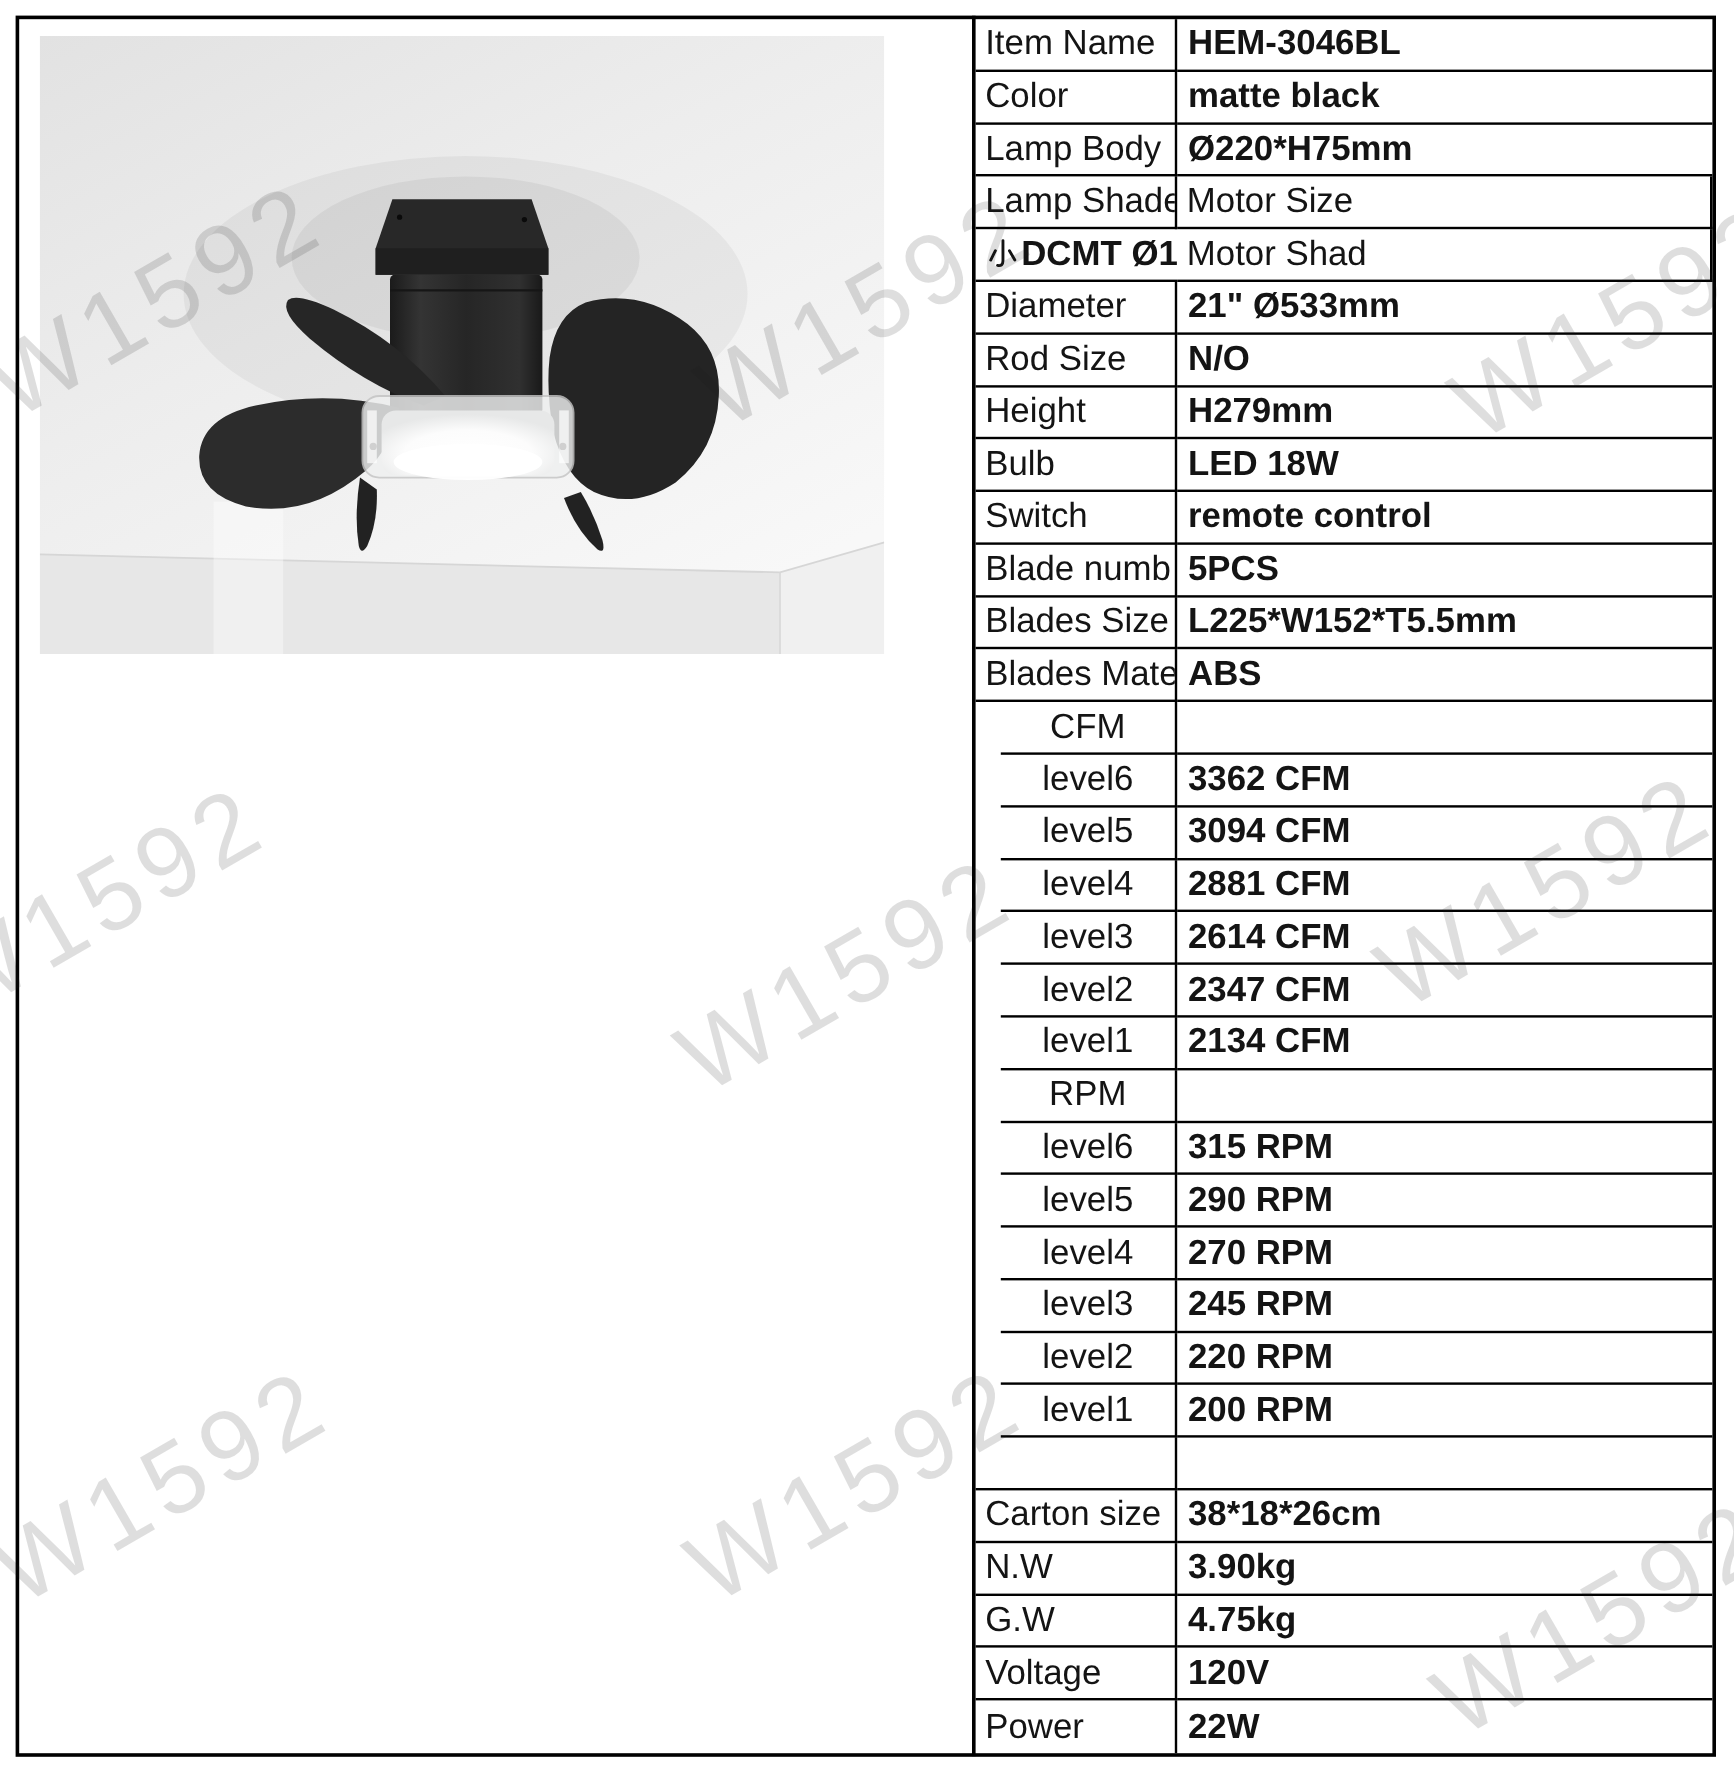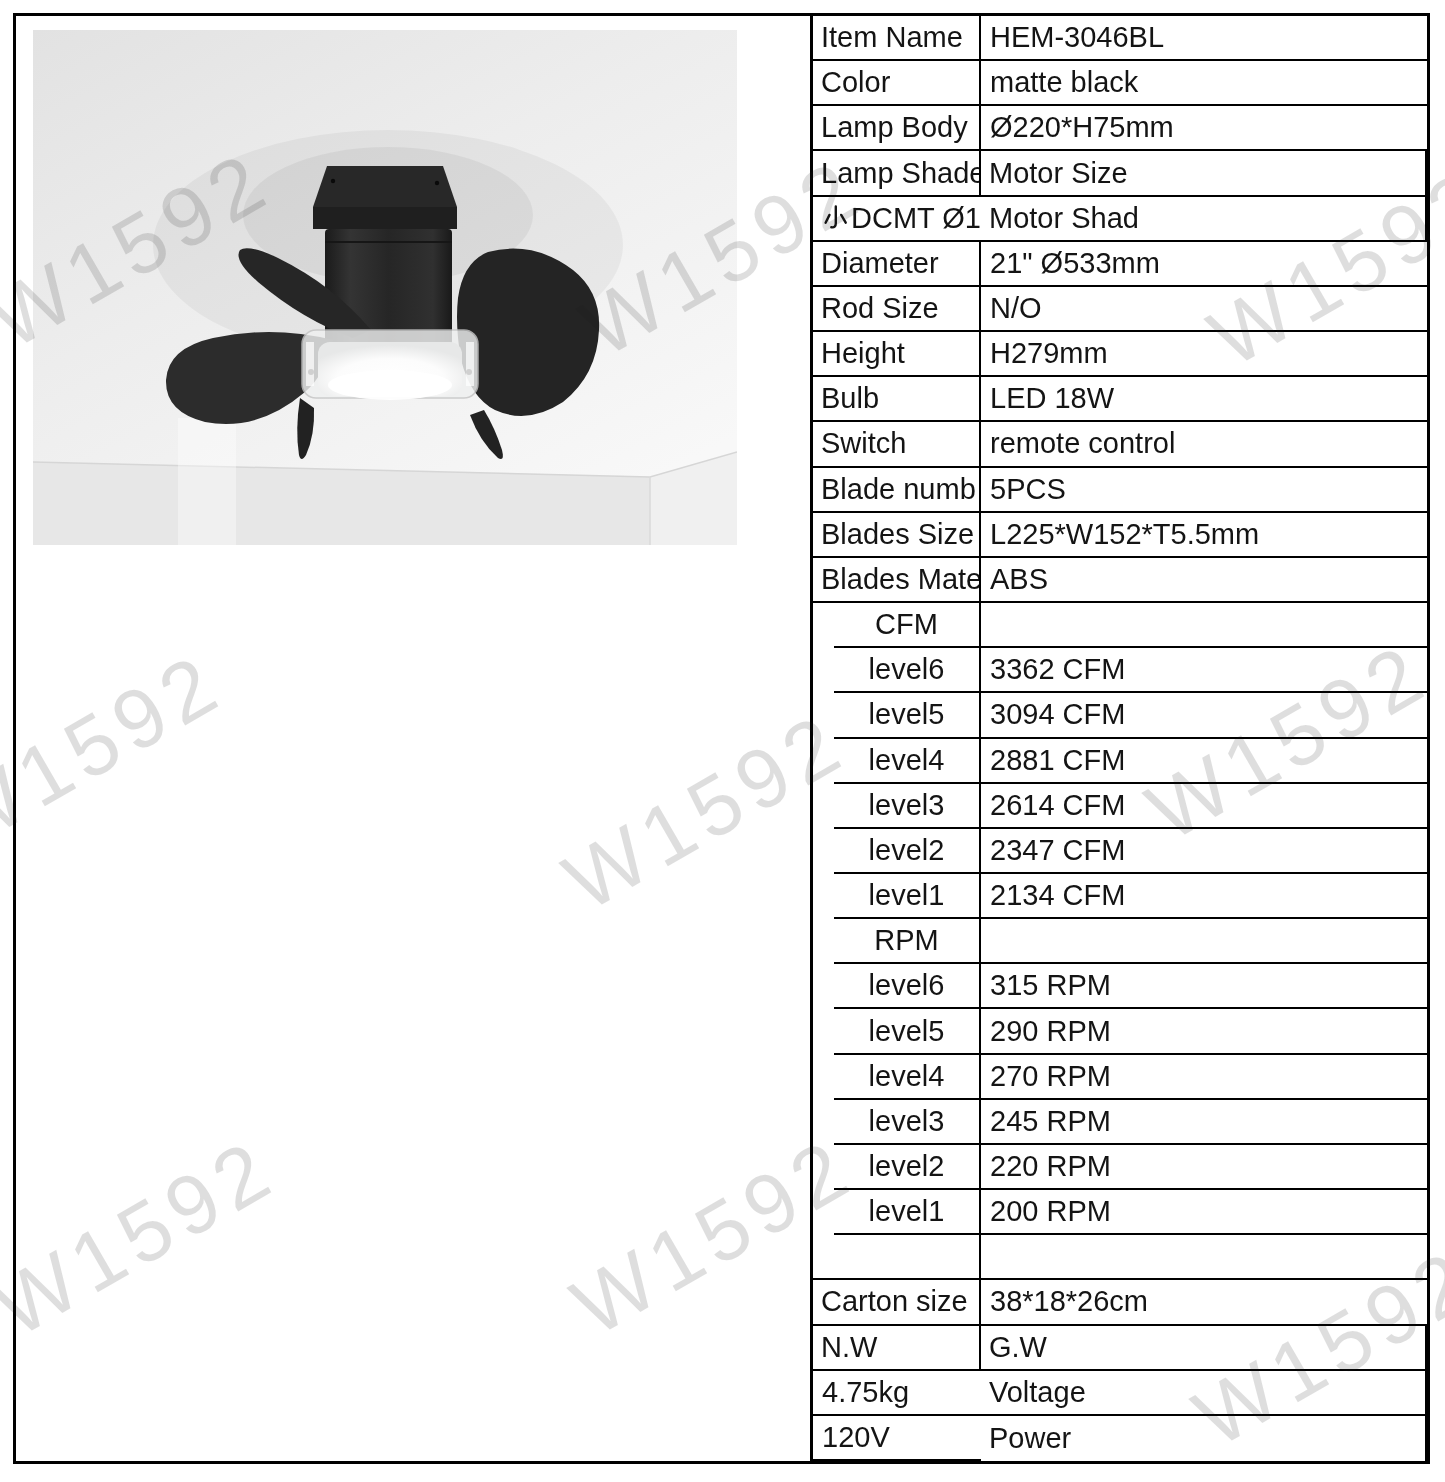--- a/index.html
+++ b/index.html
@@ -29,21 +29,21 @@
     border:3px solid #000;box-sizing:border-box;background:#fff;
     display:grid;grid-template-columns:168px 1fr;grid-auto-rows:1fr;
   }
   .cell{
     border-bottom:2px solid #000;box-sizing:border-box;
     display:flex;align-items:center;
     font-size:29px;line-height:1;color:#141414;
     white-space:nowrap;overflow:hidden;
   }
   .cell.label{border-right:2px solid #000;padding:0 2px 0 8px;}
-  .cell.value{padding:0 4px 0 9px;}
+  .cell.value{padding:0 4px 0 9px;font-weight:bold;}
   .cell.center{justify-content:center;padding:0 2px;margin-left:21px;}
   .cell.last{border-bottom:none;}
 
   .xiao-wrap{display:inline-flex;align-items:center;margin:0 2px 0 0;}
   .xiao-wrap svg{width:27px;height:31px;display:block;}
 
   
   .watermark-layer{position:absolute;inset:0;pointer-events:none;z-index:40;}
   .wm{
     position:absolute;
@@ -176,25 +176,27 @@
       <div class="cell value">245 RPM</div>
       <div class="cell label center">level2</div>
       <div class="cell value">220 RPM</div>
       <div class="cell label center">level1</div>
       <div class="cell value">200 RPM</div>
       <div class="cell label"></div>
       <div class="cell value"></div>
       <div class="cell label">Carton size</div>
       <div class="cell value">38*18*26cm</div>
       <div class="cell label">N.W</div>
+      <div class="cell value">3.90kg</div>
       <div class="cell label">G.W</div>
       <div class="cell value">4.75kg</div>
       <div class="cell label">Voltage</div>
       <div class="cell value">120V</div>
       <div class="cell label last">Power</div>
+      <div class="cell value last">22W</div>
     </div>
 
   <div class="watermark-layer" id="wmLayer">
       <span class="wm" style="left: 130px; top: 250px; transform: translate(-50%, -50%) rotate(-30deg);">W1592</span>
       <span class="wm" style="left: 722px; top: 258px; transform: translate(-50%, -50%) rotate(-30deg);">W1592</span>
       <span class="wm" style="left: 1350px; top: 268px; transform: translate(-50%, -50%) rotate(-30deg);">W1592</span>
       <span class="wm" style="left: 82px; top: 752px; transform: translate(-50%, -50%) rotate(-30deg);">W1592</span>
       <span class="wm" style="left: 705px; top: 812px; transform: translate(-50%, -50%) rotate(-30deg);">W1592</span>
       <span class="wm" style="left: 1288px; top: 742px; transform: translate(-50%, -50%) rotate(-30deg);">W1592</span>
       <span class="wm" style="left: 135px; top: 1238px; transform: translate(-50%, -50%) rotate(-30deg);">W1592</span>

